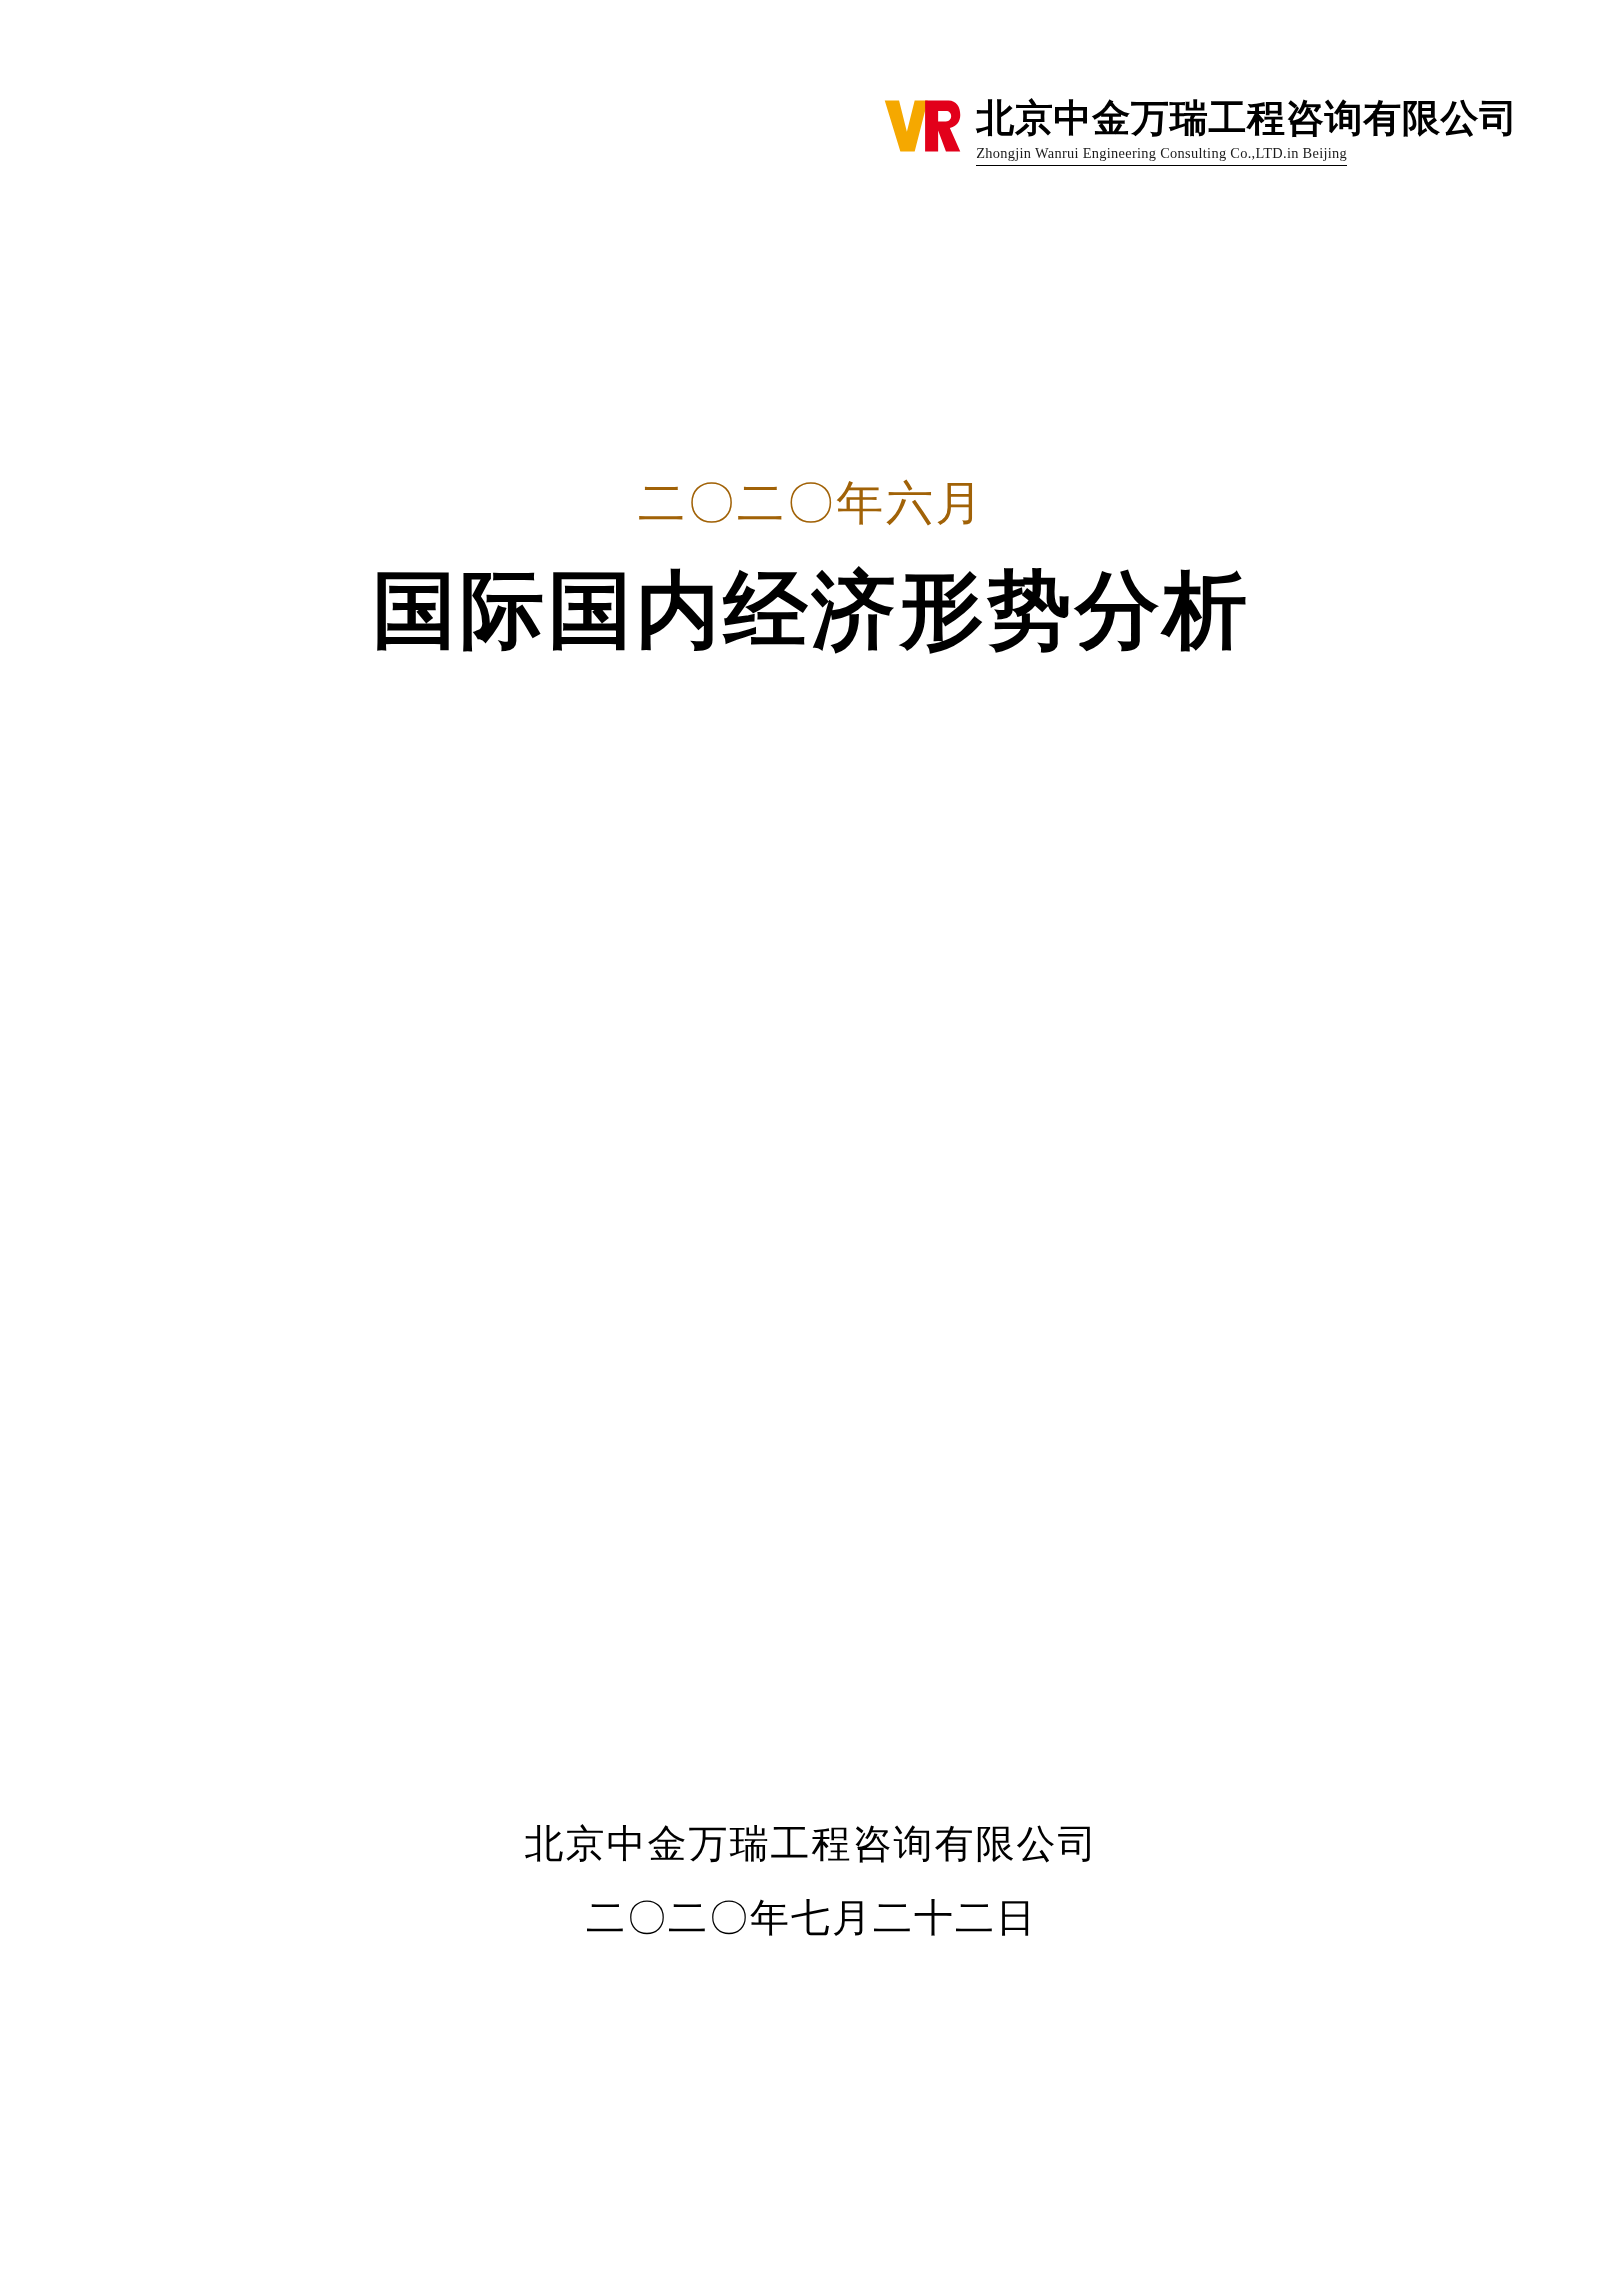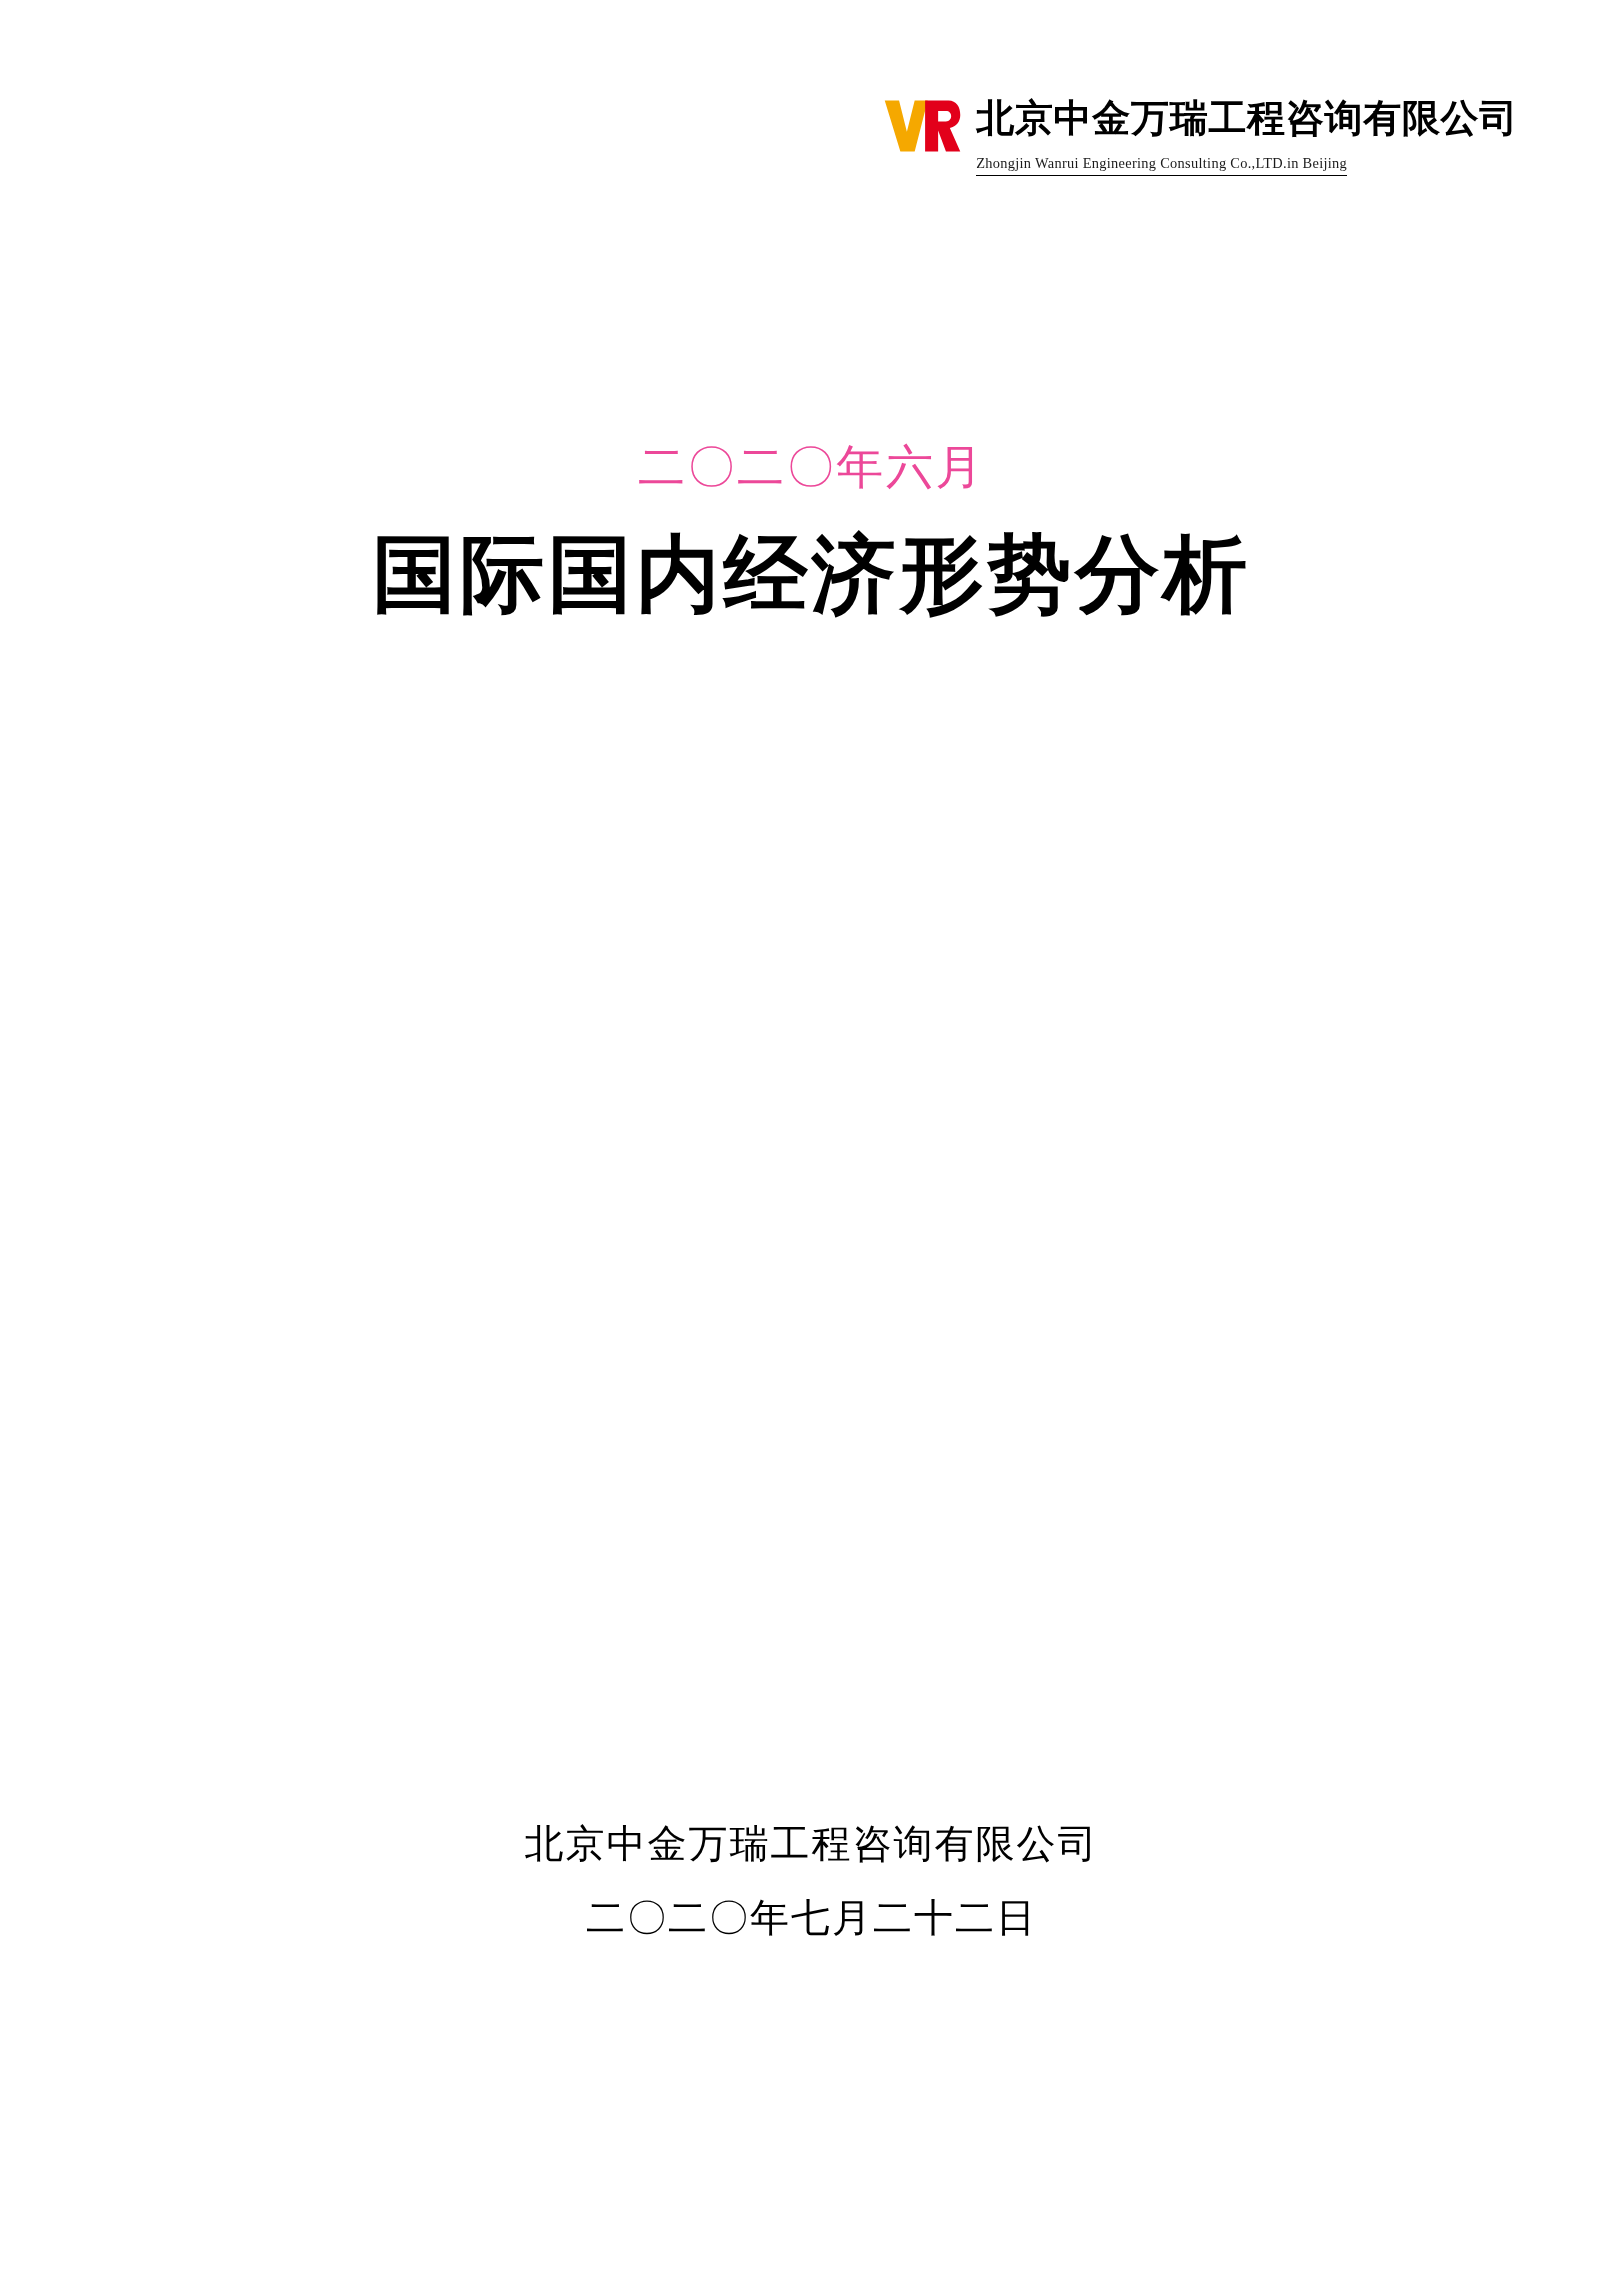--- a/index.html
+++ b/index.html
@@ -47,40 +47,41 @@
     letter-spacing: 0.7px;
     color: #000000;
     white-space: nowrap;
   }
   .company-en {
     font-family: "Liberation Serif", "DejaVu Serif", serif;
     font-size: 14.4px;
     line-height: 1.1;
     letter-spacing: 0.3px;
     color: #1a1a1a;
-    margin-top: 17px;
+    margin-top: 7px;
     white-space: nowrap;
     border-bottom: 1.3px solid #000000;
     padding-bottom: 2.6px;
   }
 
   
   .title-block {
     position: absolute;
     top: 439px;
     left: 0;
     width: 100%;
     text-align: center;
   }
   .doc-period {
     font-family: Liberation Sans, sans-serif;
     font-size: 47px;
     line-height: 1.2;
     letter-spacing: 2.6px;
-    color: #ec4899;
+    color: #a16207;
+    margin-top: 36px;
   }
   .doc-title {
     font-family: "Liberation Sans", "DejaVu Sans", sans-serif;
     font-weight: bold;
     font-size: 84px;
     line-height: 1.25;
     letter-spacing: 3.9px;
     margin-top: 27px;
     color: #000000;
   }

